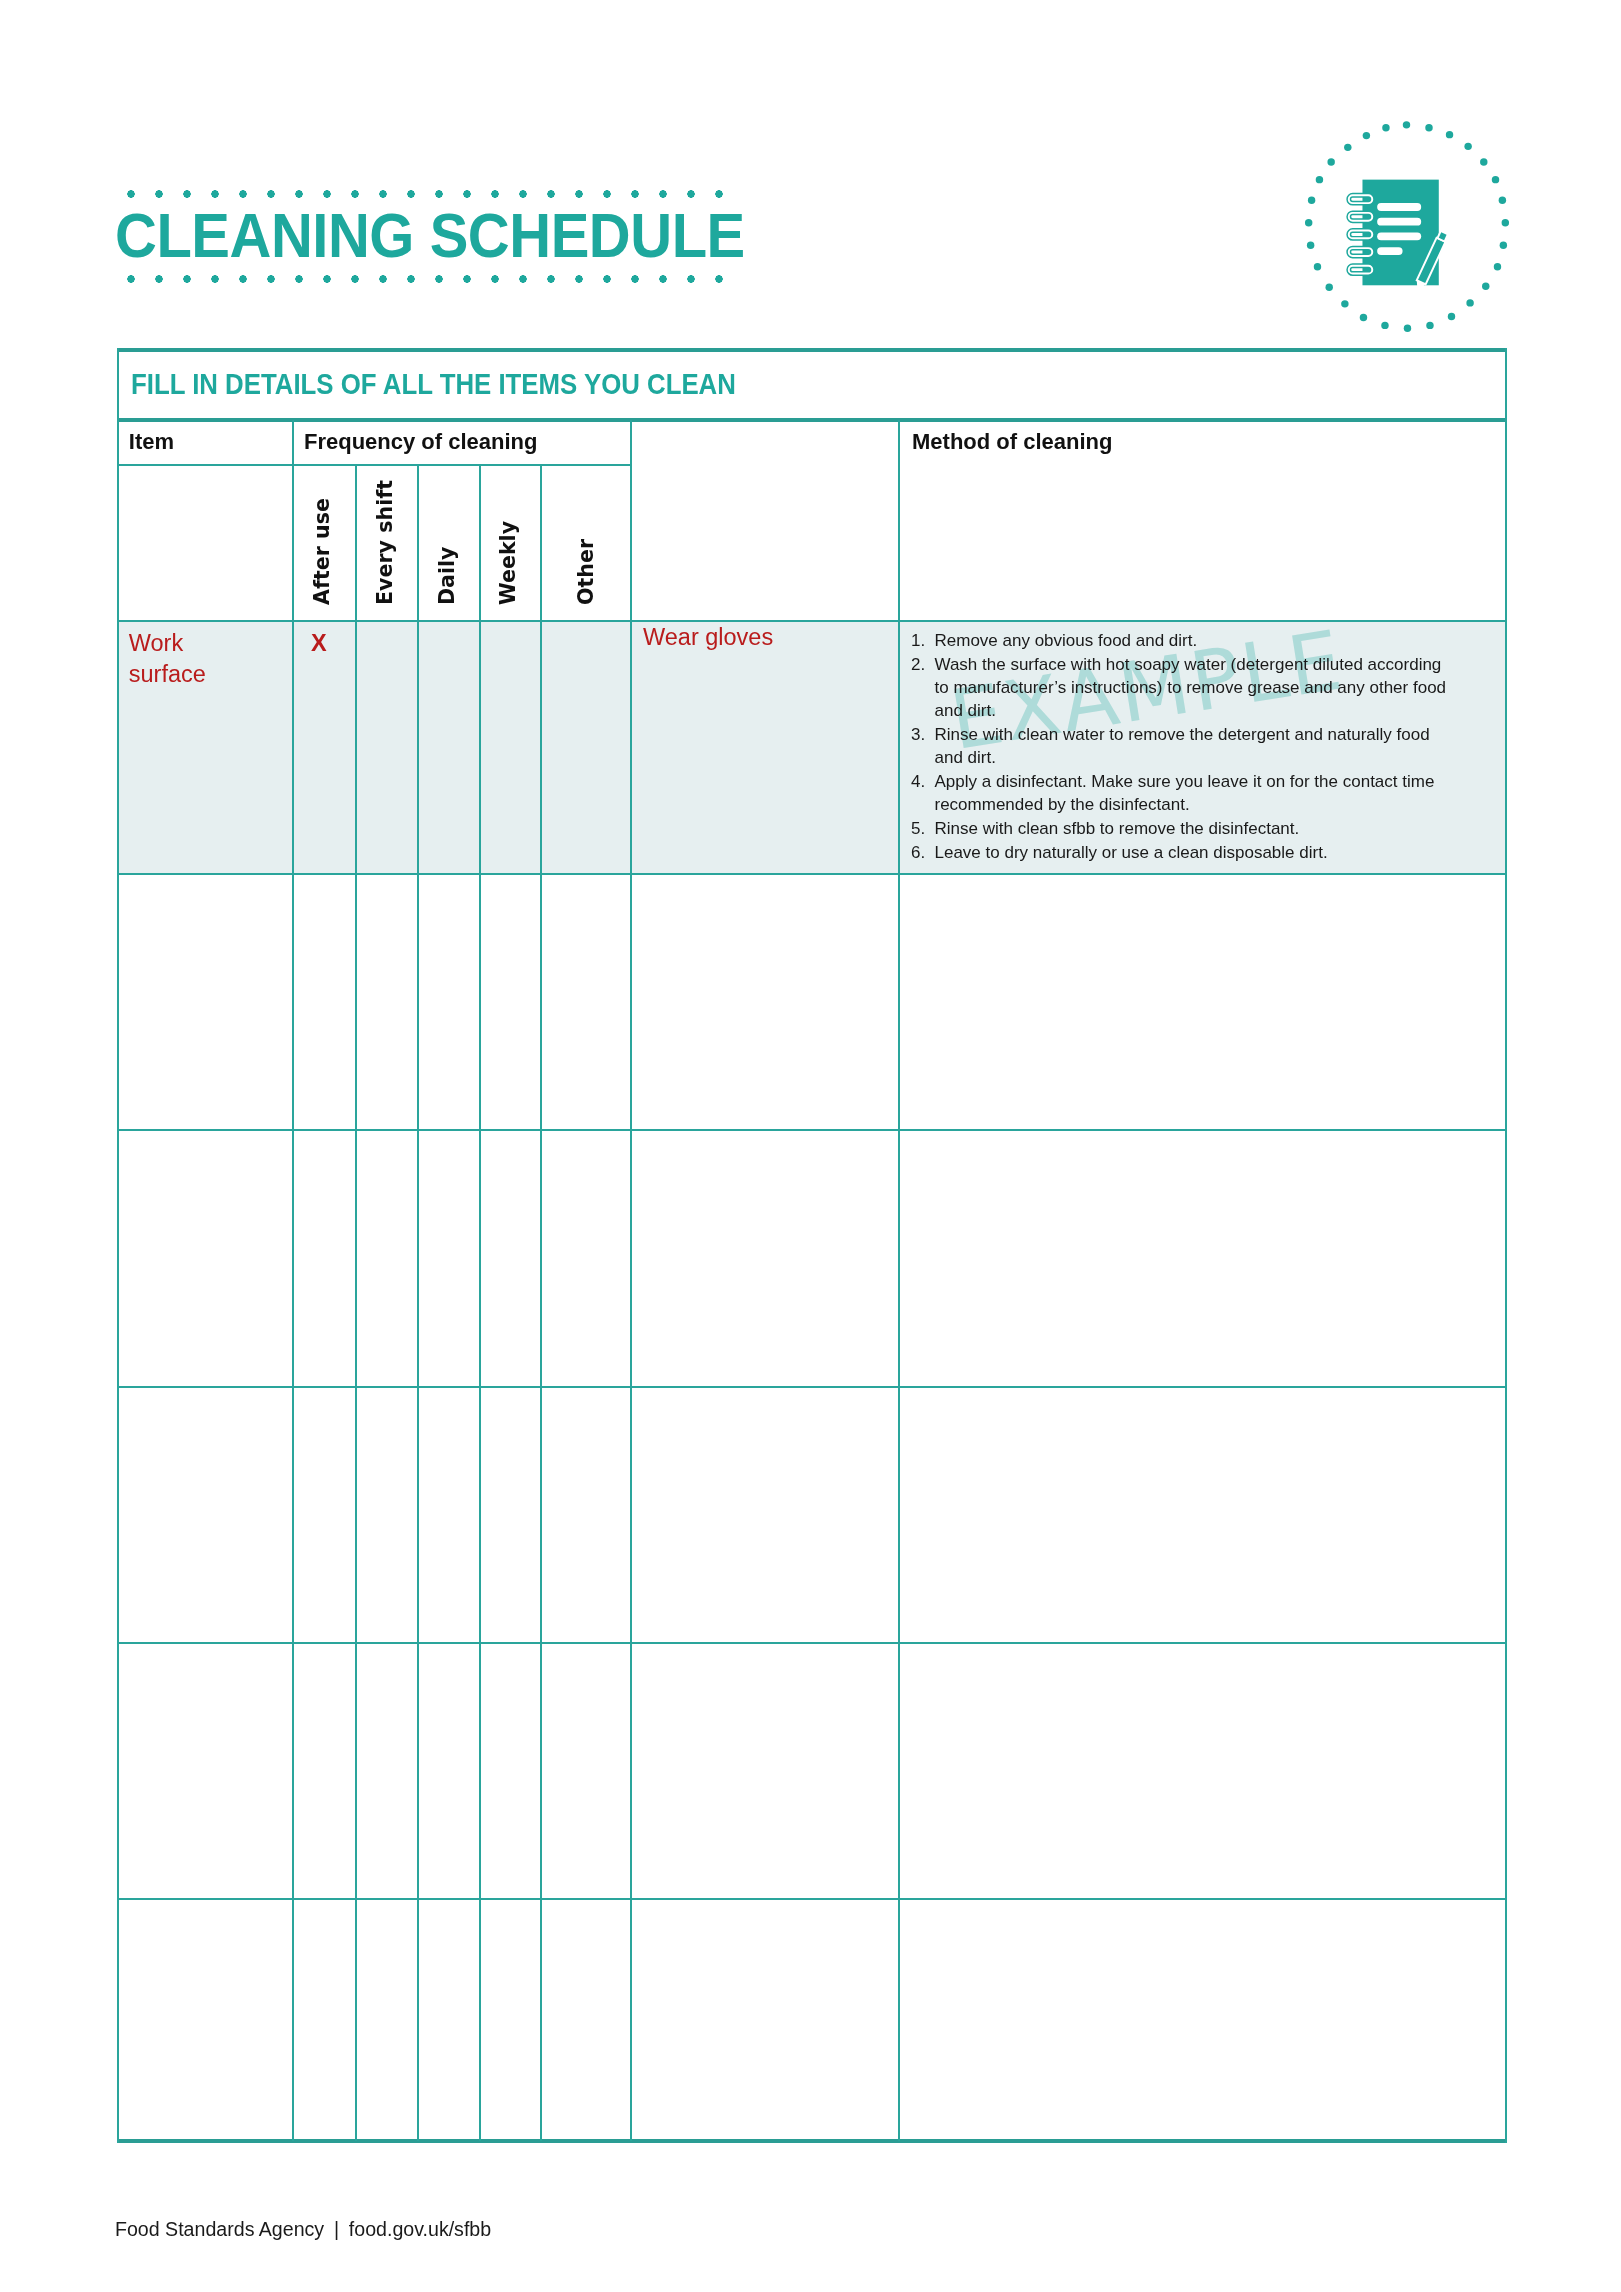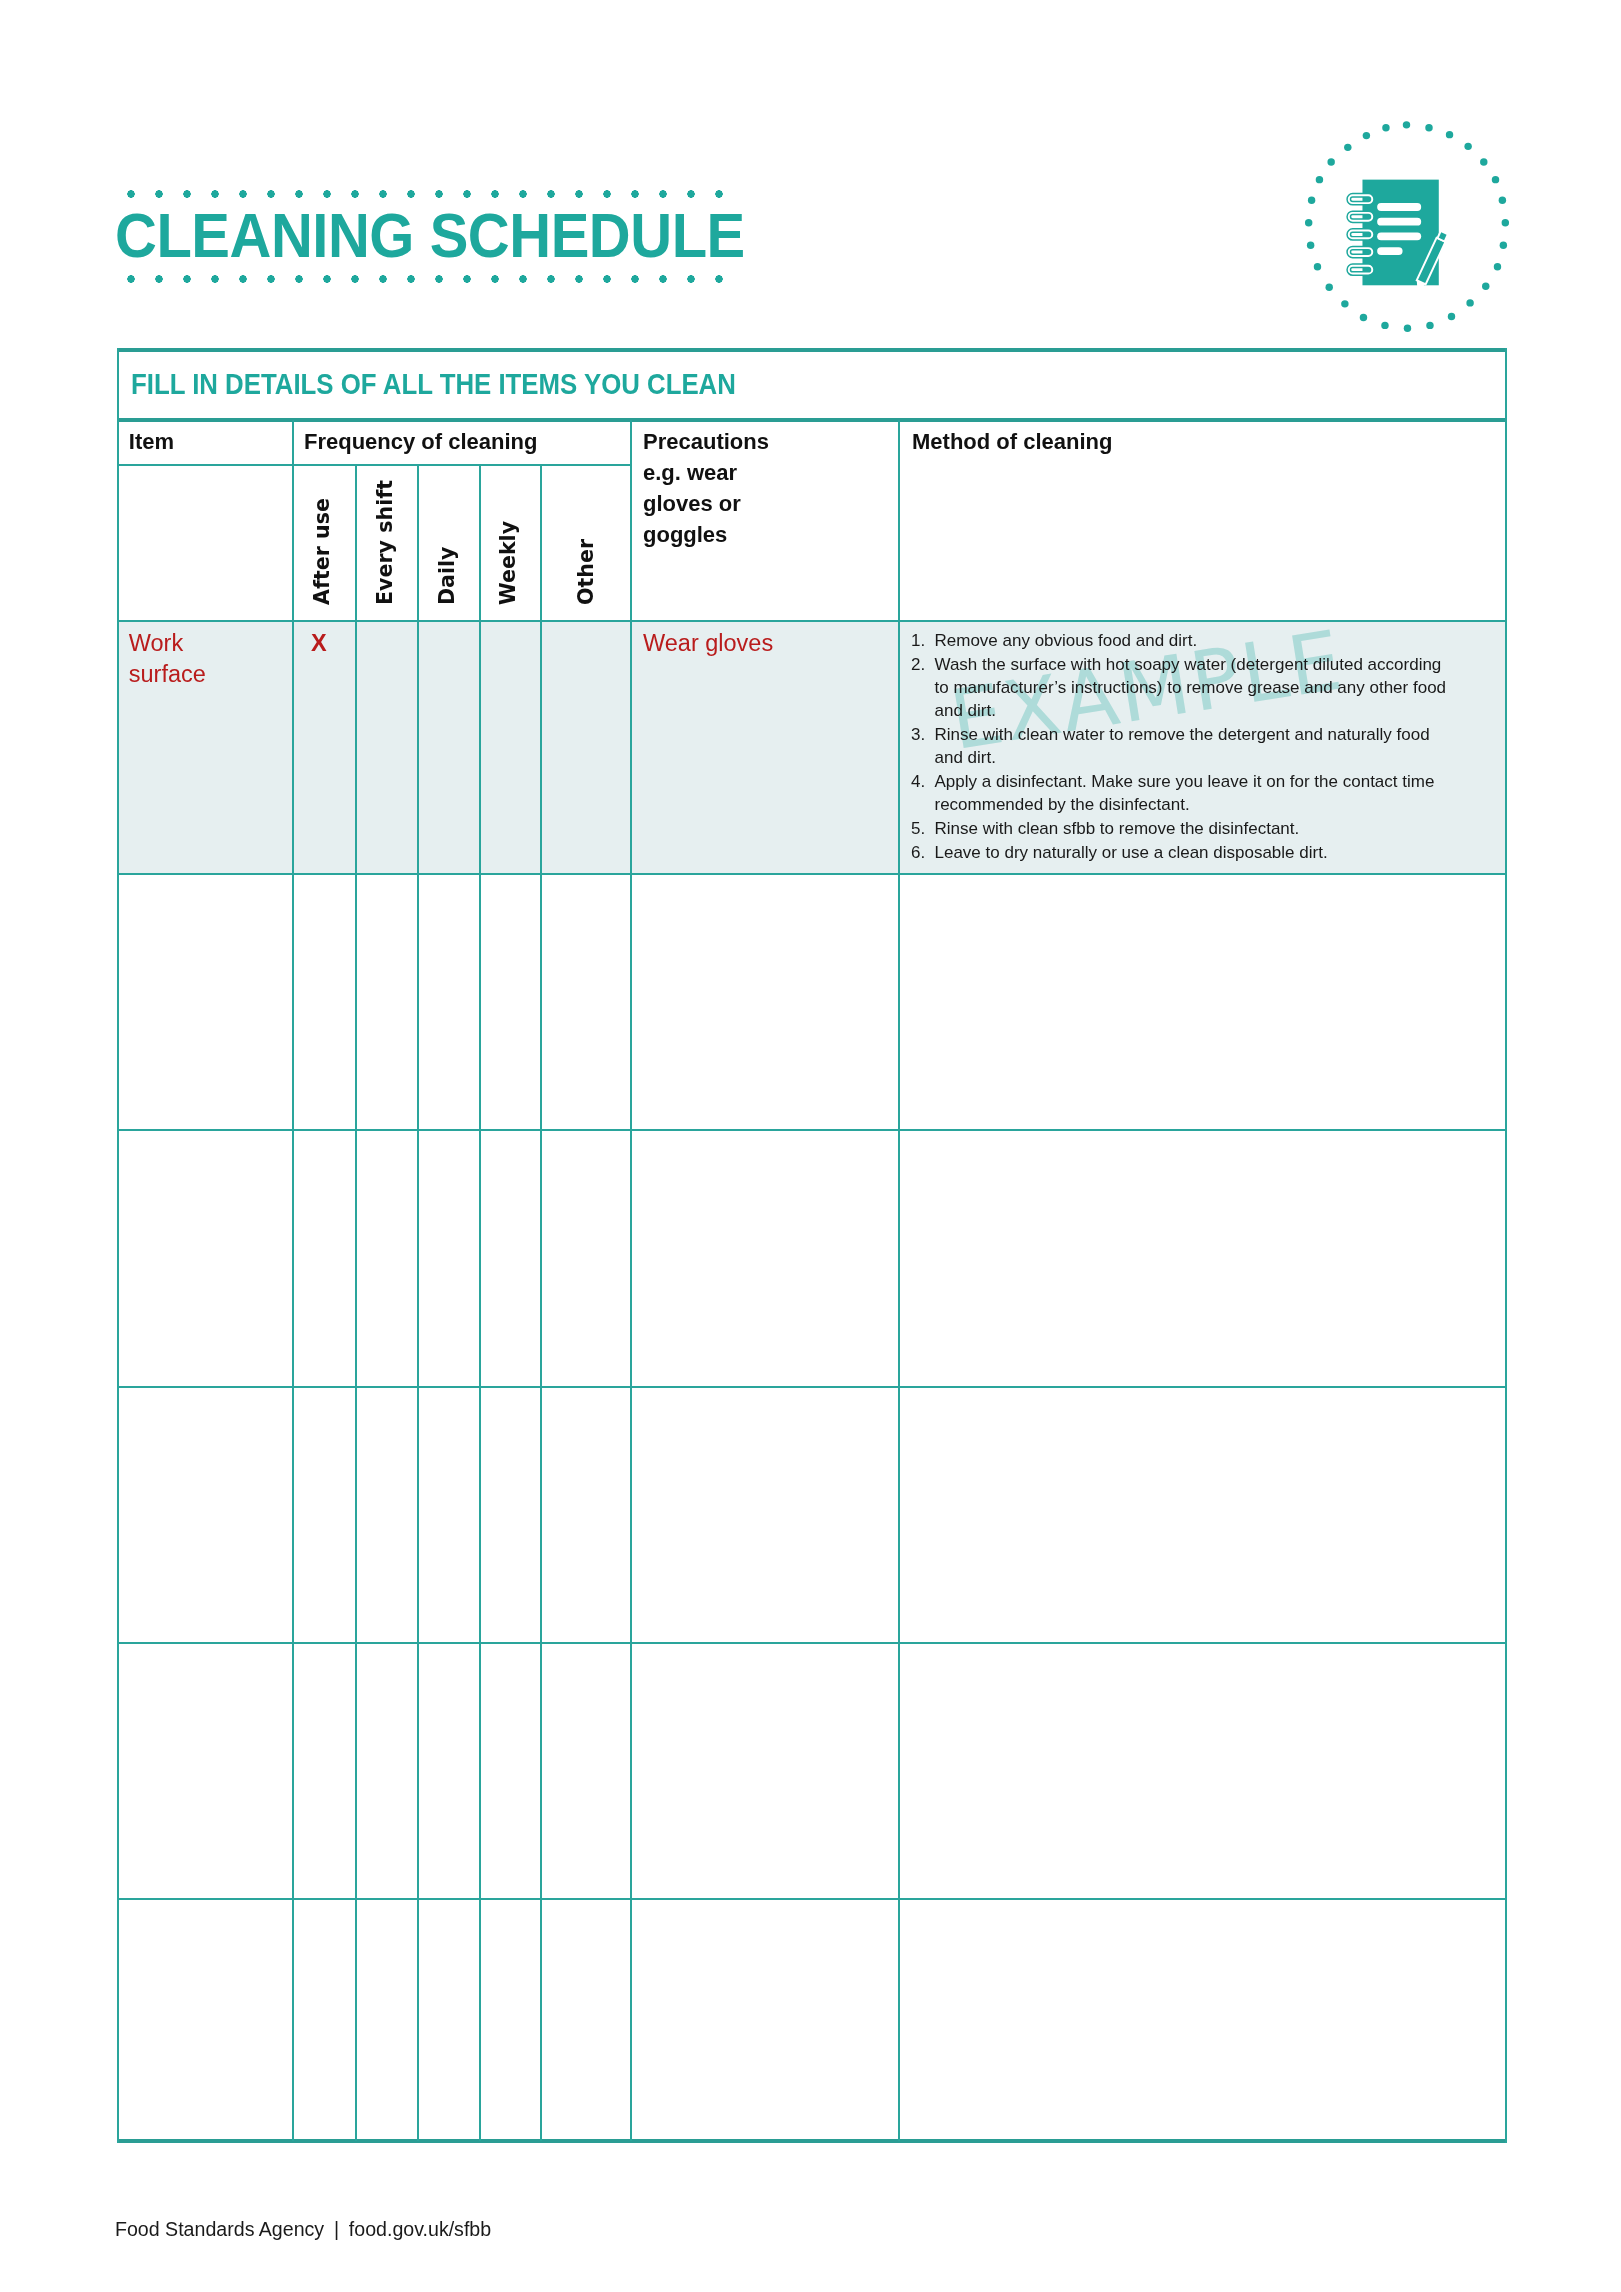--- a/index.html
+++ b/index.html
@@ -165,40 +165,34 @@
   <div class="vline" style="left:300px; top:116px; height:1677px;"></div>
   <div class="vline" style="left:362px; top:116px; height:1677px;"></div>
   <div class="vline" style="left:423px; top:116px; height:1677px;"></div>
   <div class="vline" style="left:513px; top:72px; height:1721px;"></div>
   <div class="vline" style="left:781px; top:72px; height:1721px;"></div>
 
   <div class="table-heading">FILL IN DETAILS OF ALL THE ITEMS YOU CLEAN</div>
 
   <div class="hdr" style="left:11.8px; top:78px;">Item</div>
   <div class="hdr" style="left:187px; top:78px;text-align:right;">Frequency of cleaning</div>
-  <div class="hdr" style="left:526px; top:78px;">
-    <div>Precautions</div>
-    <div>e.g. wear</div>
-    <div>gloves or</div>
-    <div>goggles</div>
-  </div>
   <div class="hdr" style="left:795px; top:78px;">Method of cleaning</div>
 
   <div class="rot" style="left:194px; top:257px;">After use</div>
   <div class="rot" style="left:257px; top:257px;">Every shift</div>
   <div class="rot" style="left:319px; top:257px;">Daily</div>
   <div class="rot" style="left:380px; top:257px;">Weekly</div>
   <div class="rot" style="left:458px; top:257px;">Other</div>
 
   <div class="cell-text" style="left:11.8px; top:280px;">
     <div>Work</div>
     <div>surface</div>
   </div>
   <div class="cell-text mark" style="left:194px; top:280px;">X</div>
-  <div class="cell-text" style="left:526px; top:280px;">Wear gloves</div>
+  <div class="cell-text" style="left:526px; top:274px;">Wear gloves</div>
 
   <div class="watermark">EXAMPLE</div>
 
   <ol class="method-list">
     <li>
       <span class="num">1.</span>
       <div>Remove any obvious food and dirt.</div>
     </li>
     <li>
       <span class="num">2.</span>

